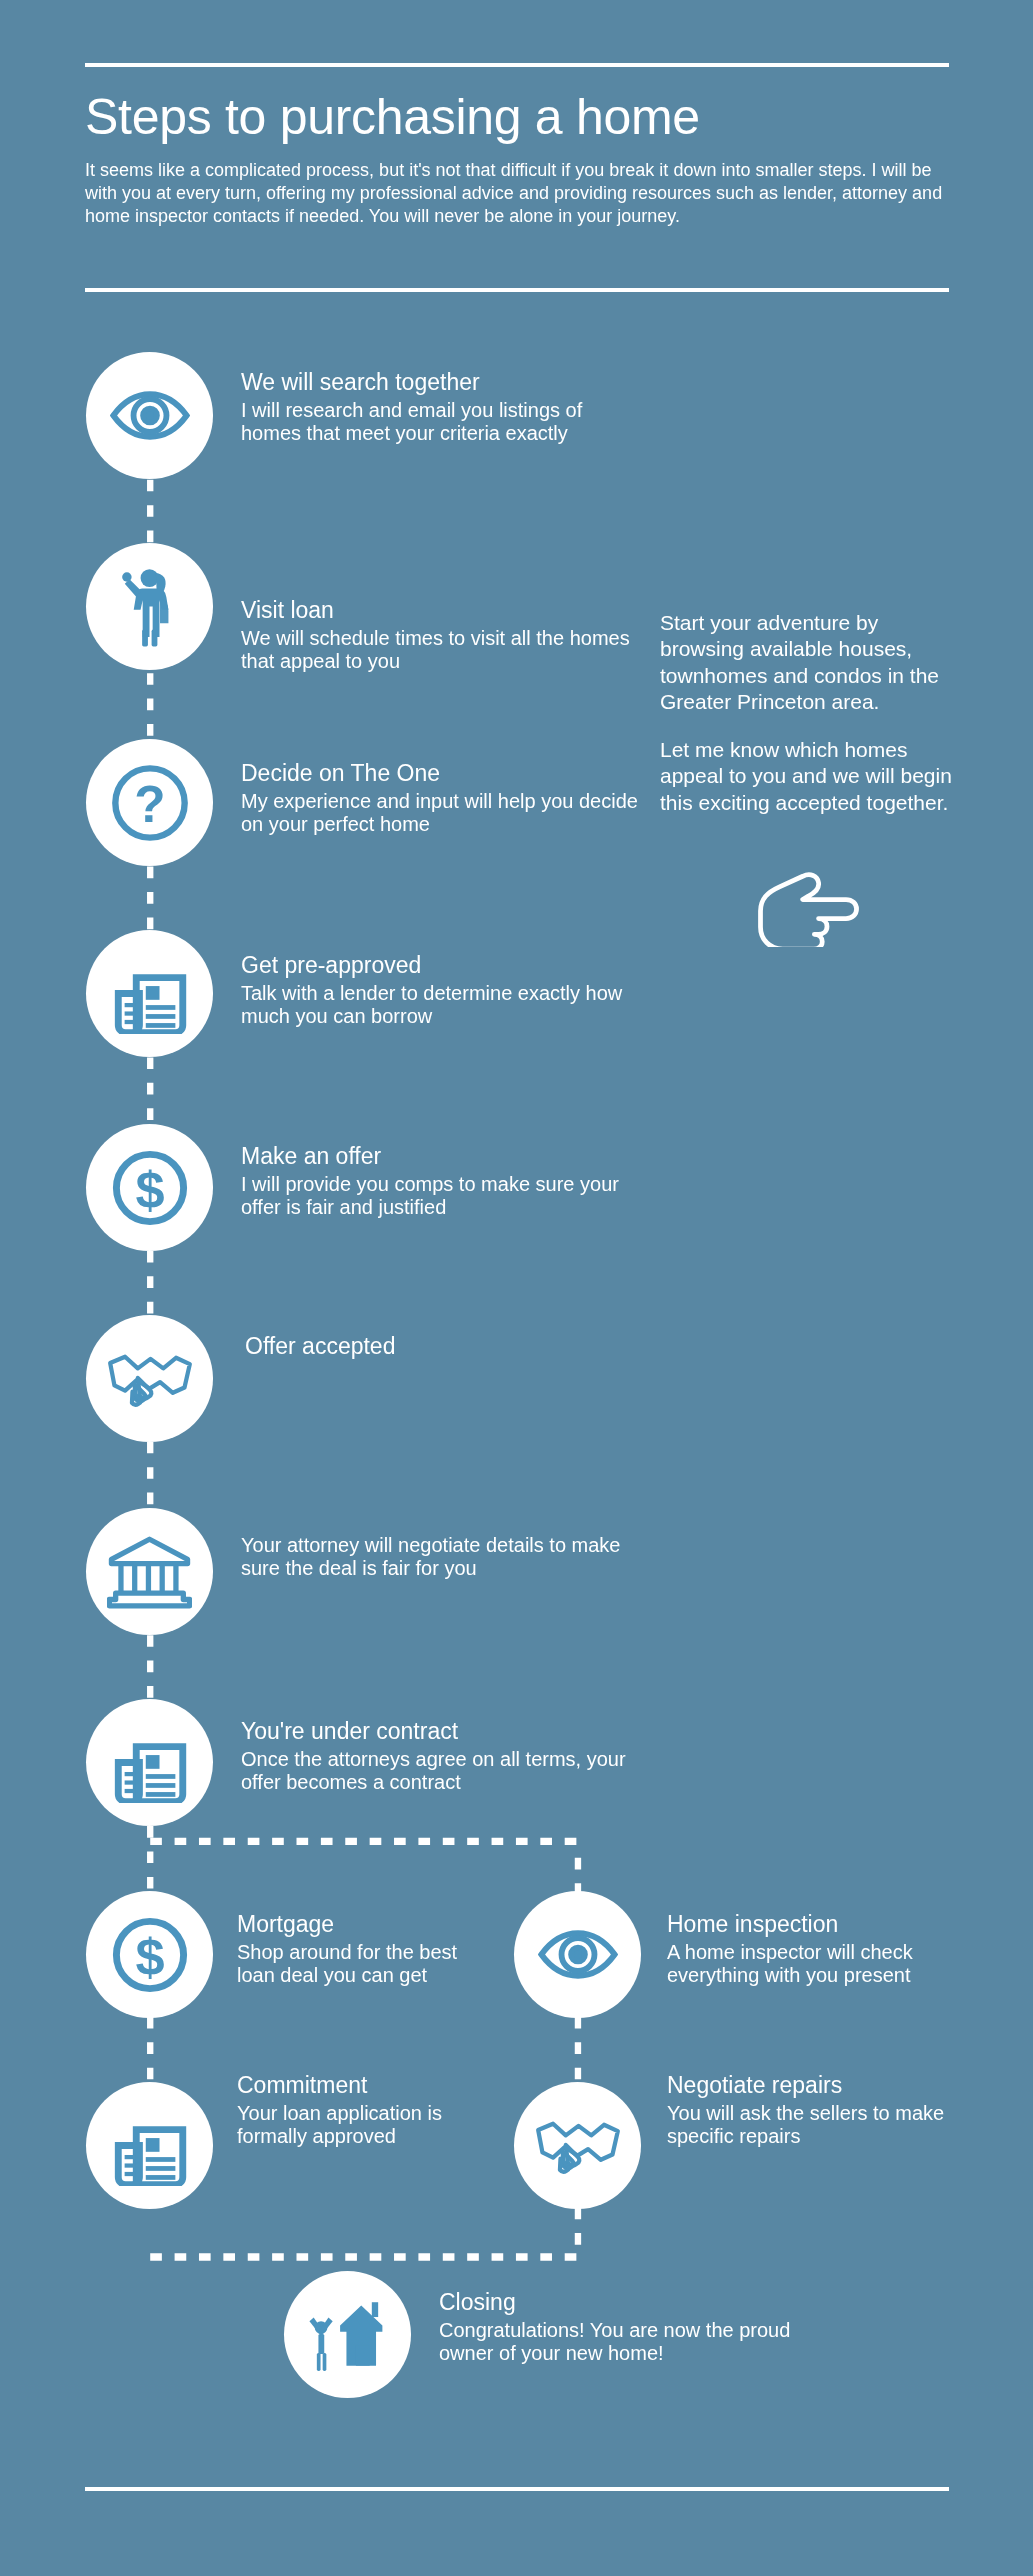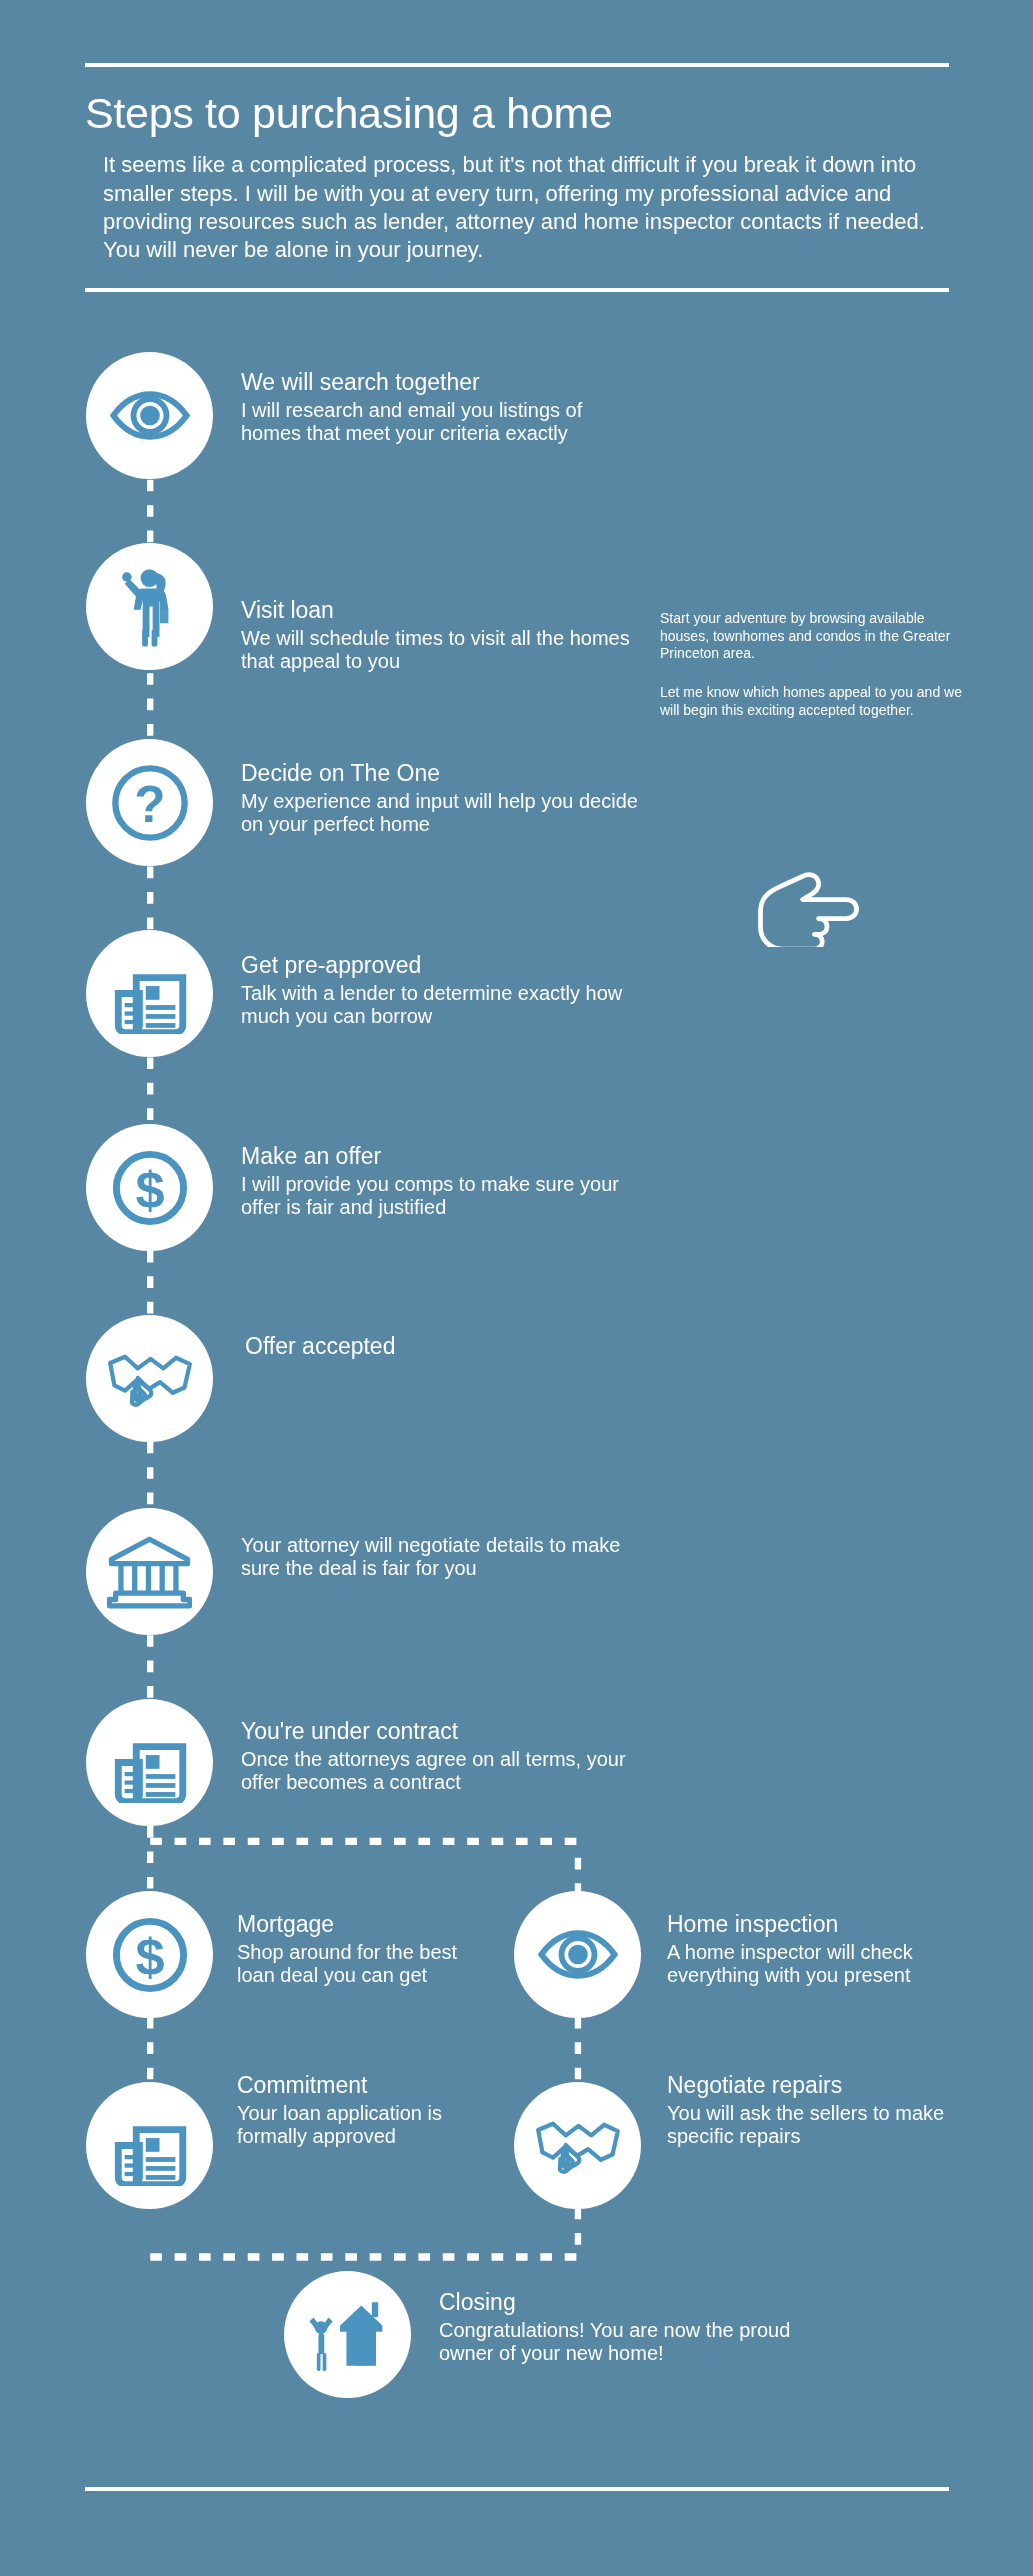--- a/index.html
+++ b/index.html
@@ -9,47 +9,46 @@
     position:relative;
     font-family:"Liberation Sans", sans-serif;
     color:#ffffff;
     overflow:hidden;
   }
 
   
   #header { position:absolute; left:85px; top:63px; width:864px; }
   .rule { height:3.7px; background:#ffffff; width:100%; }
   #title {
-    font-size:43px; font-weight:400; letter-spacing:-0.3px;
+    font-size:50px; font-weight:400; letter-spacing:-0.3px;
     line-height:1.05; margin-top:24.4px; white-space:nowrap;
   }
   #intro {
-    font-size:22px; line-height:1.29; margin-top:15px;
+    font-size:18px; line-height:1.29; margin-top:15px;
     width:859px;
-    margin-left:18px;
   }
   #bottom-rule { position:absolute; left:85px; top:2487px; width:864px; height:3.7px; background:#fff; }
 
   
   #lines { position:absolute; left:0; top:0; width:1034px; height:2576px; }
 
   
   .node { position:absolute; }
   .bubble {
     position:absolute; border-radius:50%; background:#ffffff;
     display:flex; align-items:center; justify-content:center;
   }
   .bubble svg { display:block; }
   .ntext { position:absolute; }
   .ntitle { font-size:23px; line-height:1.0; white-space:nowrap; }
   .ndesc  { font-size:20px; line-height:1.17; margin-top:4.8px; }
 
   
   #aside { position:absolute; left:660px; top:610px; width:302px; }
-  #aside p { font-size:14px; line-height:1.26; }
+  #aside p { font-size:21px; line-height:1.26; }
   #aside p + p { margin-top:21px; }
   #hand { position:absolute; left:755px; top:852px; }
 </style>
 </head>
 <body>
 
 <svg id="lines" viewBox="0 0 1950 4860" xmlns="http://www.w3.org/2000/svg">
   <g stroke="#ffffff" stroke-width="12" fill="none" stroke-dasharray="22 26" stroke-linecap="butt">
     <line x1="283" y1="905" x2="283" y2="1065"></line>
     <line x1="283" y1="1270" x2="283" y2="1425"></line>

